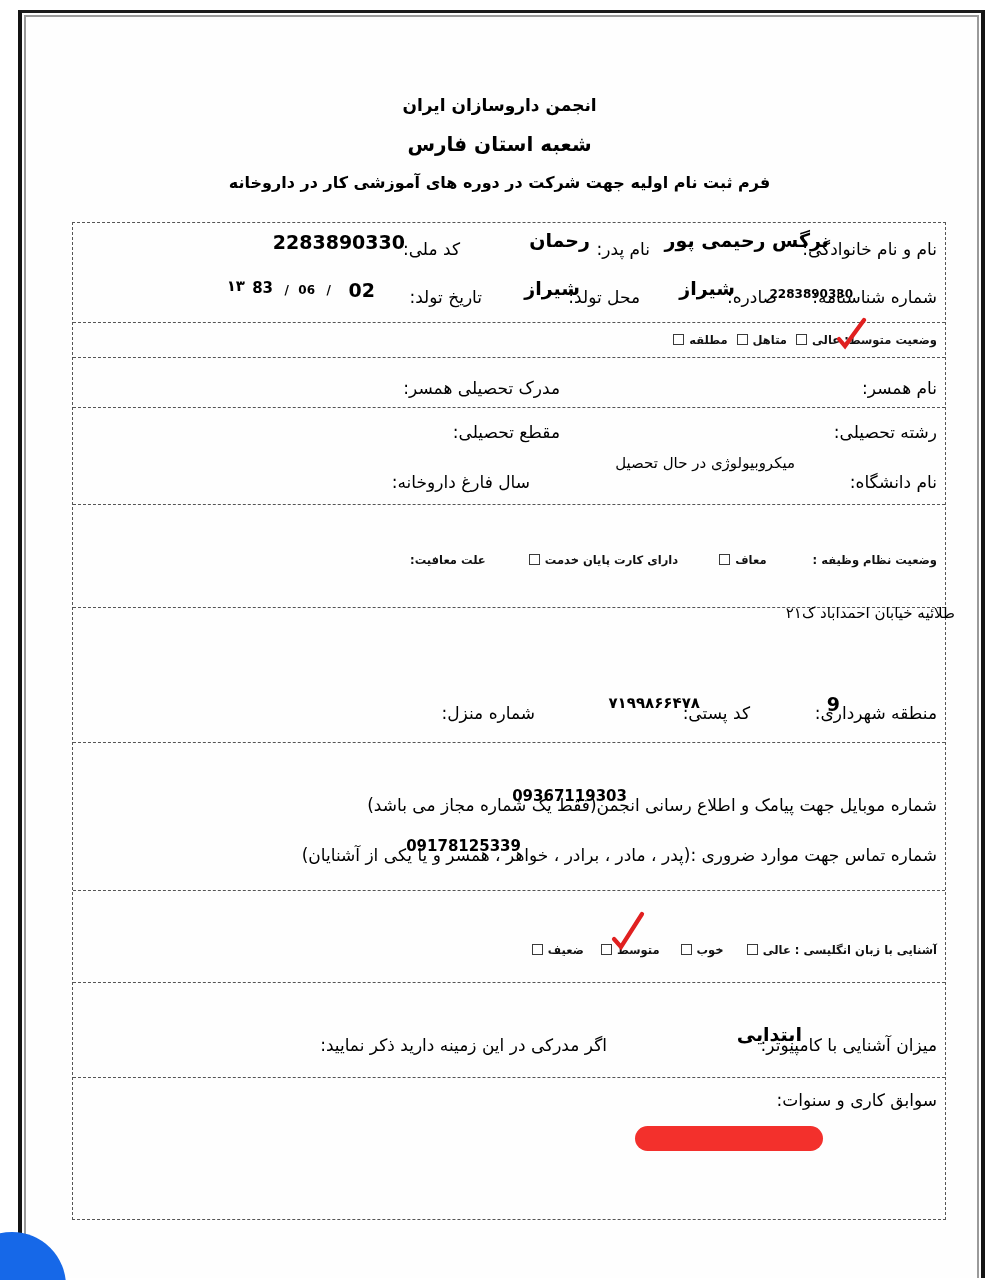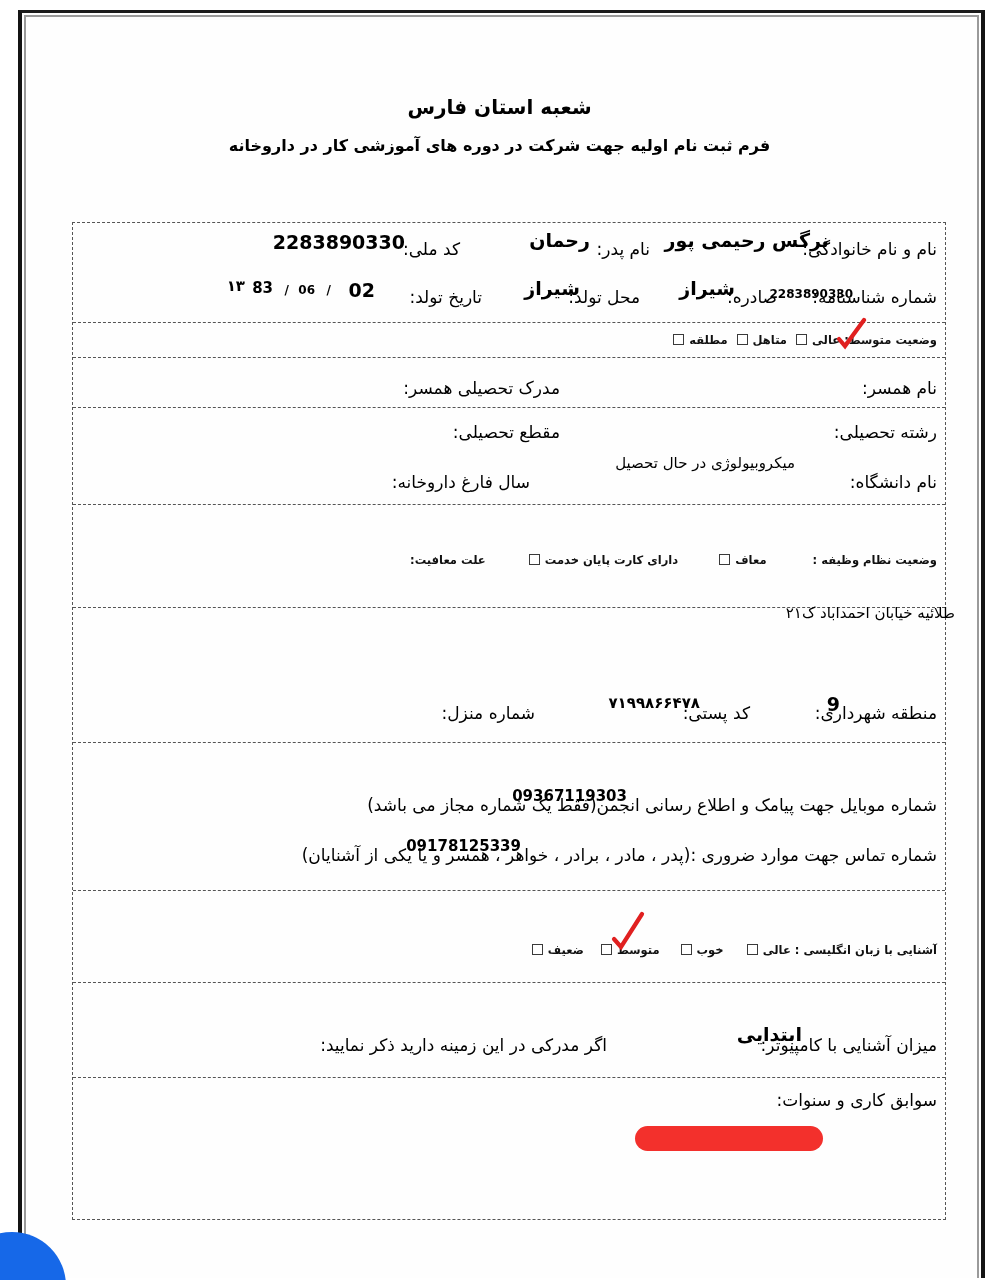--- a/index.html
+++ b/index.html
@@ -86,20 +86,21 @@
   }
 </style>
 </head>
 <body>
 
 <div class="page-frame">
   <div class="frame-inner"></div>
 </div>
 
 <div class="header">
+  <div class="line h1">انجمن داروسازان ایران</div>
   <div class="line h2">شعبه استان فارس</div>
   <div class="line h3">فرم ثبت نام اولیه جهت شرکت در دوره های آموزشی کار در داروخانه</div>
 </div>
 
 <div class="form-table">
 
   <div class="row" style="height:100px;">
 
     <span class="lbl" style="right:8px; top:16px;">نام و نام خانوادگی:</span>
     <span class="val" style="right:116px; top:6px;">نرگس رحیمی پور</span>

